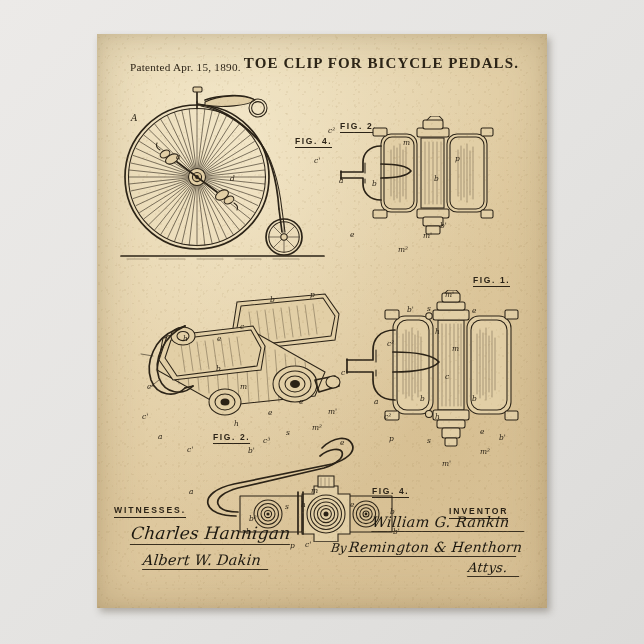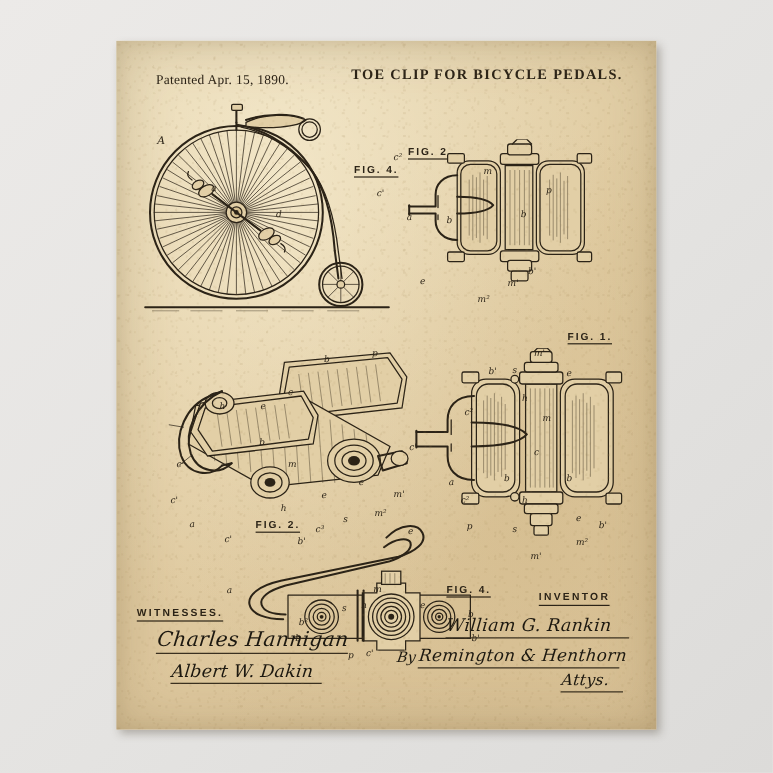--- a/index.html
+++ b/index.html
@@ -79,21 +79,21 @@
     color: #2b2317;
   }
   #hdr-name {
     font-size: 13px;
     font-weight: bold;
     letter-spacing: 2.2px;
     font-family: "Liberation Serif", serif;
     white-space: nowrap;
   }
   #hdr-sub {
-    font-size: 12px;
+    font-size: 15px;
     font-weight: bold;
     letter-spacing: 1.1px;
     margin-top: 5px;
     font-family: "Liberation Serif", serif;
     white-space: nowrap;
   }
 
   .figlabel {
     position: absolute;
     font-family: "Liberation Sans", sans-serif;
@@ -587,21 +587,21 @@
     <span class="reflbl" style="left:149px; top:493px;">b</span>
     <span class="reflbl" style="left:193px; top:507px;">p</span>
     <span class="reflbl" style="left:208px; top:506px;">c'</span>
 
     <div class="smallcaps-label" style="left:17px; top:471px;">WITNESSES.</div>
 
     <div class="sig" style="left:34px; top:489px; font-size:17px; letter-spacing:.2px; width:160px; transform:skewX(-6deg);">Charles Hannigan</div>
 
     <div class="sig" style="left:46px; top:518px; font-size:14.5px; letter-spacing:.2px; width:126px; transform:skewX(-6deg);">Albert W. Dakin</div>
 
-    <div class="smallcaps-label" style="left:352px; top:458px;">INVENTOR</div>
+    <div class="smallcaps-label" style="left:352px; top:472px;">INVENTOR</div>
 
     <div class="sig" style="left:275px; top:480px; font-size:14.5px; letter-spacing:.3px; width:153px; transform:skewX(-5deg);">William G. Rankin</div>
 
     <div style="position:absolute; left:234px; top:507px; font-family:'DejaVu Serif',serif; font-style:italic; font-size:12px; color:#1c1810; transform:skewX(-8deg);">By</div>
 
     <div class="sig" style="left:252px; top:505px; font-size:14px; letter-spacing:.3px; width:168px; transform:skewX(-6deg);">Remington &amp; Henthorn</div>
 
     <div class="sig" style="left:371px; top:526px; font-size:13px; letter-spacing:.3px; width:52px; transform:skewX(-6deg);">Attys.</div>
 
     <div id="grain"></div>

